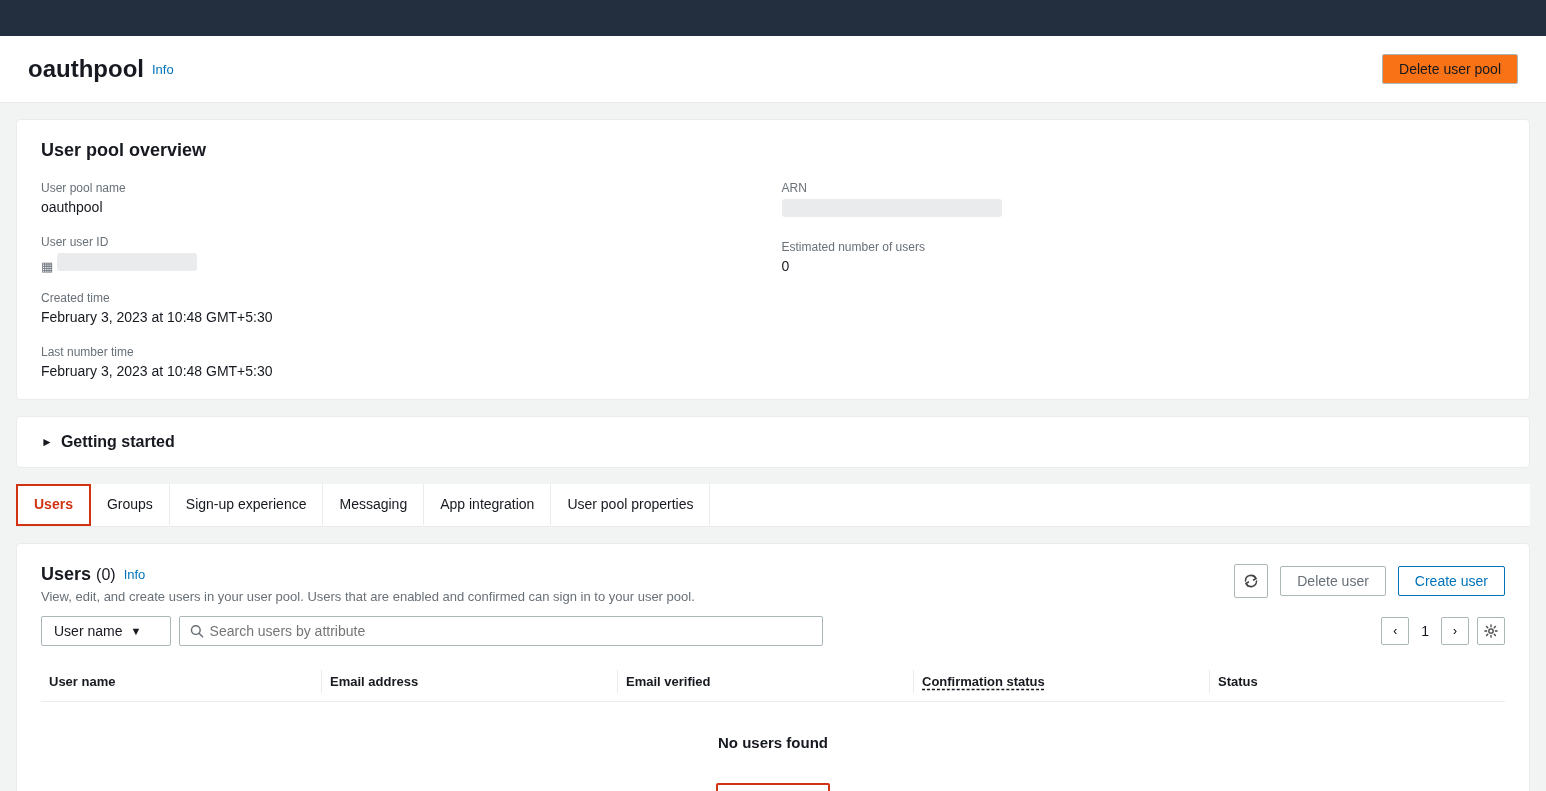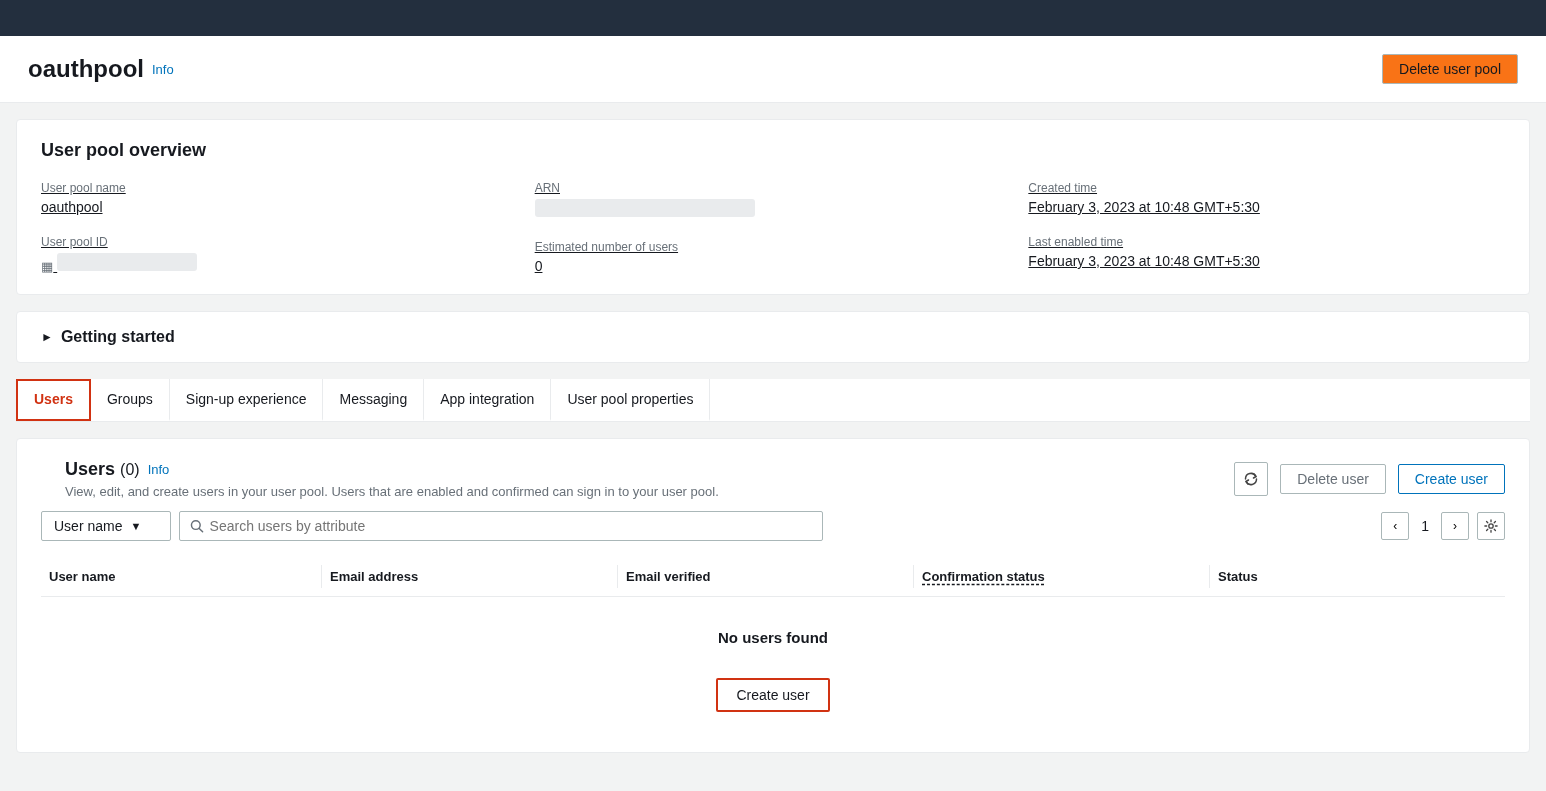--- a/index.html
+++ b/index.html
@@ -58,23 +58,22 @@
       border-radius: 4px;
       padding: 20px 24px;
     }
     .section-title {
       font-size: 18px;
       font-weight: 700;
       margin-bottom: 20px;
     }
     .overview-grid {
       display: grid;
-      grid-template-columns: 1fr 1fr 1fr;
+      grid-template-columns: 1fr 1fr;
       gap: 17px;
-      text-decoration: underline;
     }
     .field-label {
       font-size: 12px;
       color: #687078;
       margin-bottom: 4px;
     }
     .field-value {
       font-size: 14px;
       color: #16191f;
     }
@@ -143,24 +142,23 @@
     }
     .users-section {
       background: #fff;
       border: 1px solid #e9ebed;
       margin: 16px 16px;
       border-radius: 4px;
       padding: 20px 24px;
     }
     .users-header {
       display: flex;
-      align-items: center;
+      align-items: flex-start;
       justify-content: space-between;
       margin-bottom: 12px;
-      margin-left: 24px;
     }
     .users-title-area h2 {
       font-size: 18px;
       font-weight: 700;
     }
     .users-title-row {
       display: flex;
       align-items: center;
       gap: 8px;
       margin-bottom: 4px;
@@ -310,21 +308,21 @@
 </div>
 
 <div class="section-card">
   <div class="section-title">User pool overview</div>
   <div class="overview-grid">
 
     <div>
       <div class="field-label">User pool name</div>
       <div class="field-value">oauthpool</div>
       <div style="margin-top:20px">
-        <div class="field-label">User pool ID</div>
+        <div class="field-label">User user ID</div>
         <div class="field-value">
           <span style="cursor:pointer; color:#687078; font-size:13px;">▦</span>
           <span class="field-value-blurred-sm"></span>
         </div>
       </div>
     </div>
 
     <div>
       <div class="field-label">ARN</div>
       <div class="field-value">
@@ -333,21 +331,21 @@
       <div style="margin-top:20px">
         <div class="field-label">Estimated number of users</div>
         <div class="field-value">0</div>
       </div>
     </div>
 
     <div>
       <div class="field-label">Created time</div>
       <div class="field-value">February 3, 2023 at 10:48 GMT+5:30</div>
       <div style="margin-top:20px">
-        <div class="field-label">Last enabled time</div>
+        <div class="field-label">Last number time</div>
         <div class="field-value">February 3, 2023 at 10:48 GMT+5:30</div>
       </div>
     </div>
   </div>
 </div>
 
 <div class="getting-started-section">
   <div class="getting-started-header">
     <span style="font-size:12px;">►</span>
     <span class="getting-started-title">Getting started</span>

